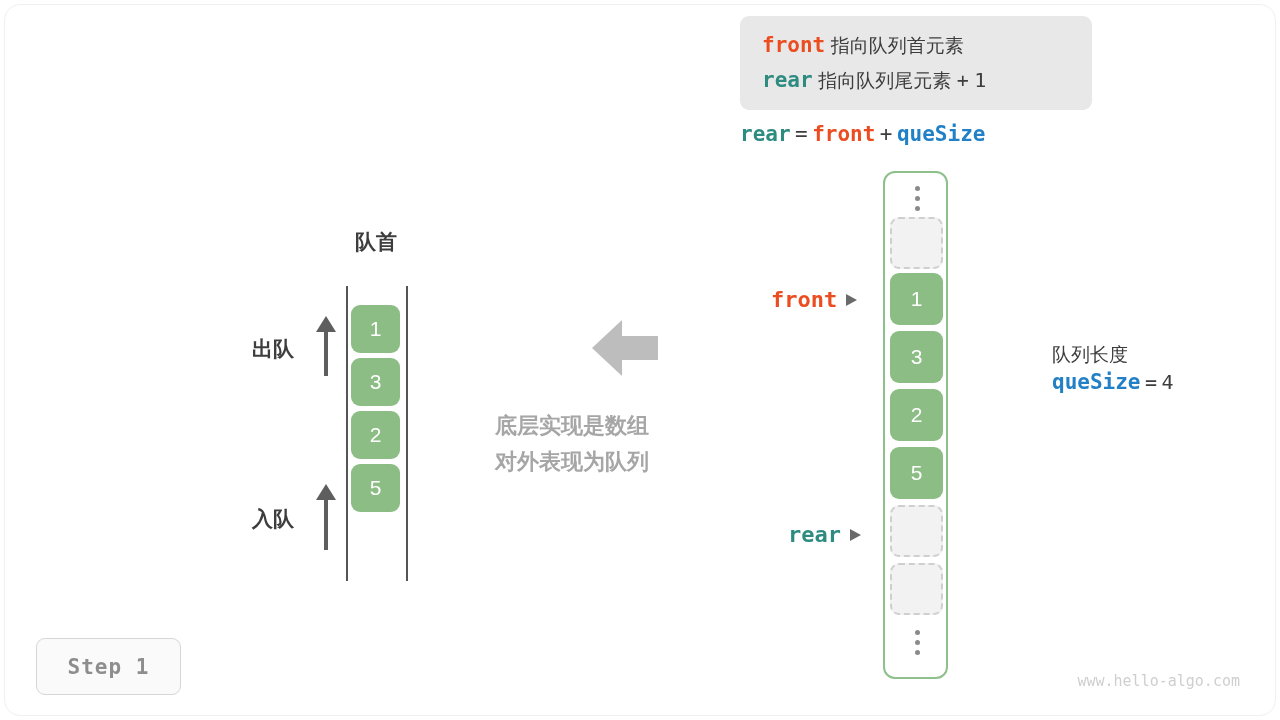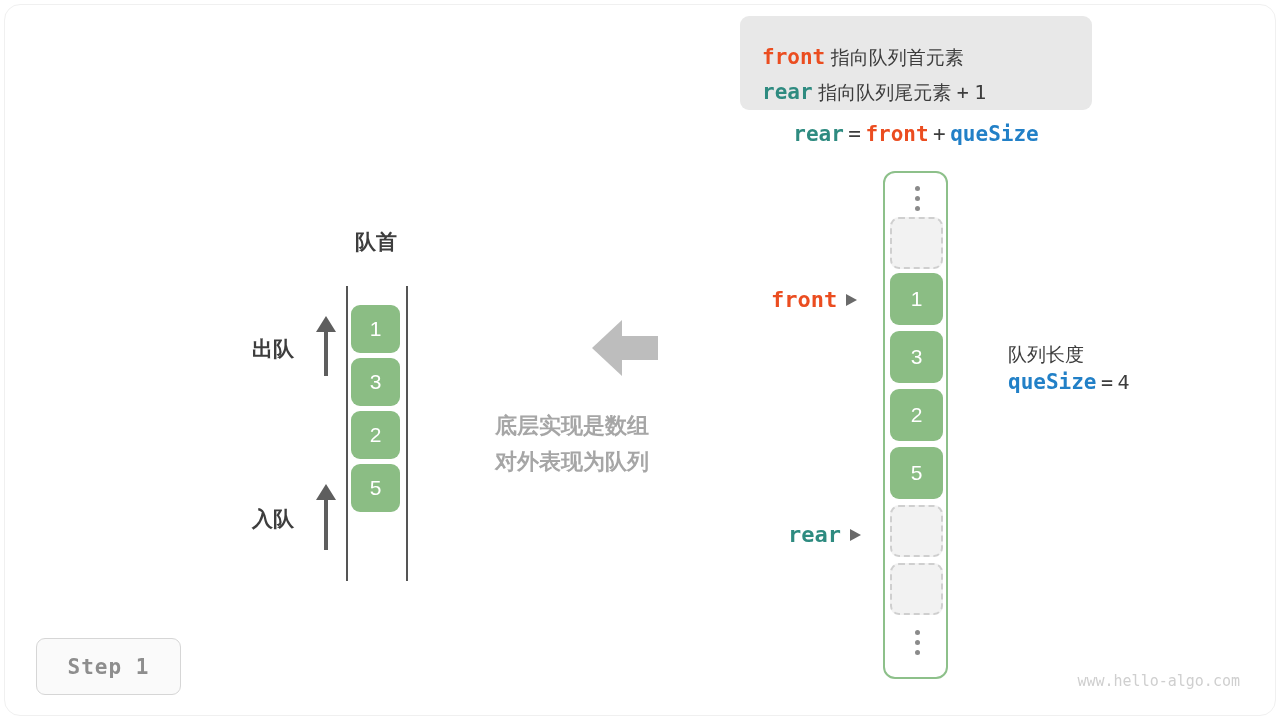--- a/index.html
+++ b/index.html
@@ -34,21 +34,21 @@
   
   #legend-box {
     position: absolute;
     left: 740px;
     top: 16px;
     width: 352px;
     height: 94px;
     background: #e8e8e8;
     border-radius: 9px;
     box-sizing: border-box;
-    padding: 24px 0 0 22px;
+    padding: 12px 0 0 22px;
   }
   .legend-line {
     white-space: nowrap;
     line-height: 34px;
     font-size: 20px;
   }
   .kw-front {
     color: #eb4d20;
     font-weight: bold;
     font-family: "DejaVu Sans Mono", "Liberation Mono", monospace;
@@ -76,21 +76,21 @@
     font-family: "DejaVu Sans Mono", "Liberation Mono", monospace;
     font-size: 20px;
   }
 
   
   #formula {
     position: absolute;
     left: 740px;
     top: 118px;
     width: 352px;
-    text-align: center;
+    text-align: left;
     white-space: nowrap;
     line-height: 32px;
   }
   #formula .op {
     color: #3d3d3d;
     font-family: "DejaVu Sans Mono", "Liberation Mono", monospace;
     font-size: 21px;
   }
 
   
@@ -164,21 +164,21 @@
     border-top: 6px solid transparent;
     border-bottom: 6px solid transparent;
     border-left: 11px solid #6a6a6a;
   }
   #ptr-front { left: 771px; top: 287px; color: #eb4d20; }
   #ptr-rear  { left: 788px; top: 522px; color: #2e8b80; }
 
   
   #size-note {
     position: absolute;
-    left: 1008px;
+    left: 1052px;
     top: 340px;
     white-space: nowrap;
   }
   #size-note .note-cn {
     display: block;
     color: #3d3d3d;
     font-size: 19px;
     line-height: 30px;
     font-family: "Liberation Sans", "DejaVu Sans", sans-serif;
   }

